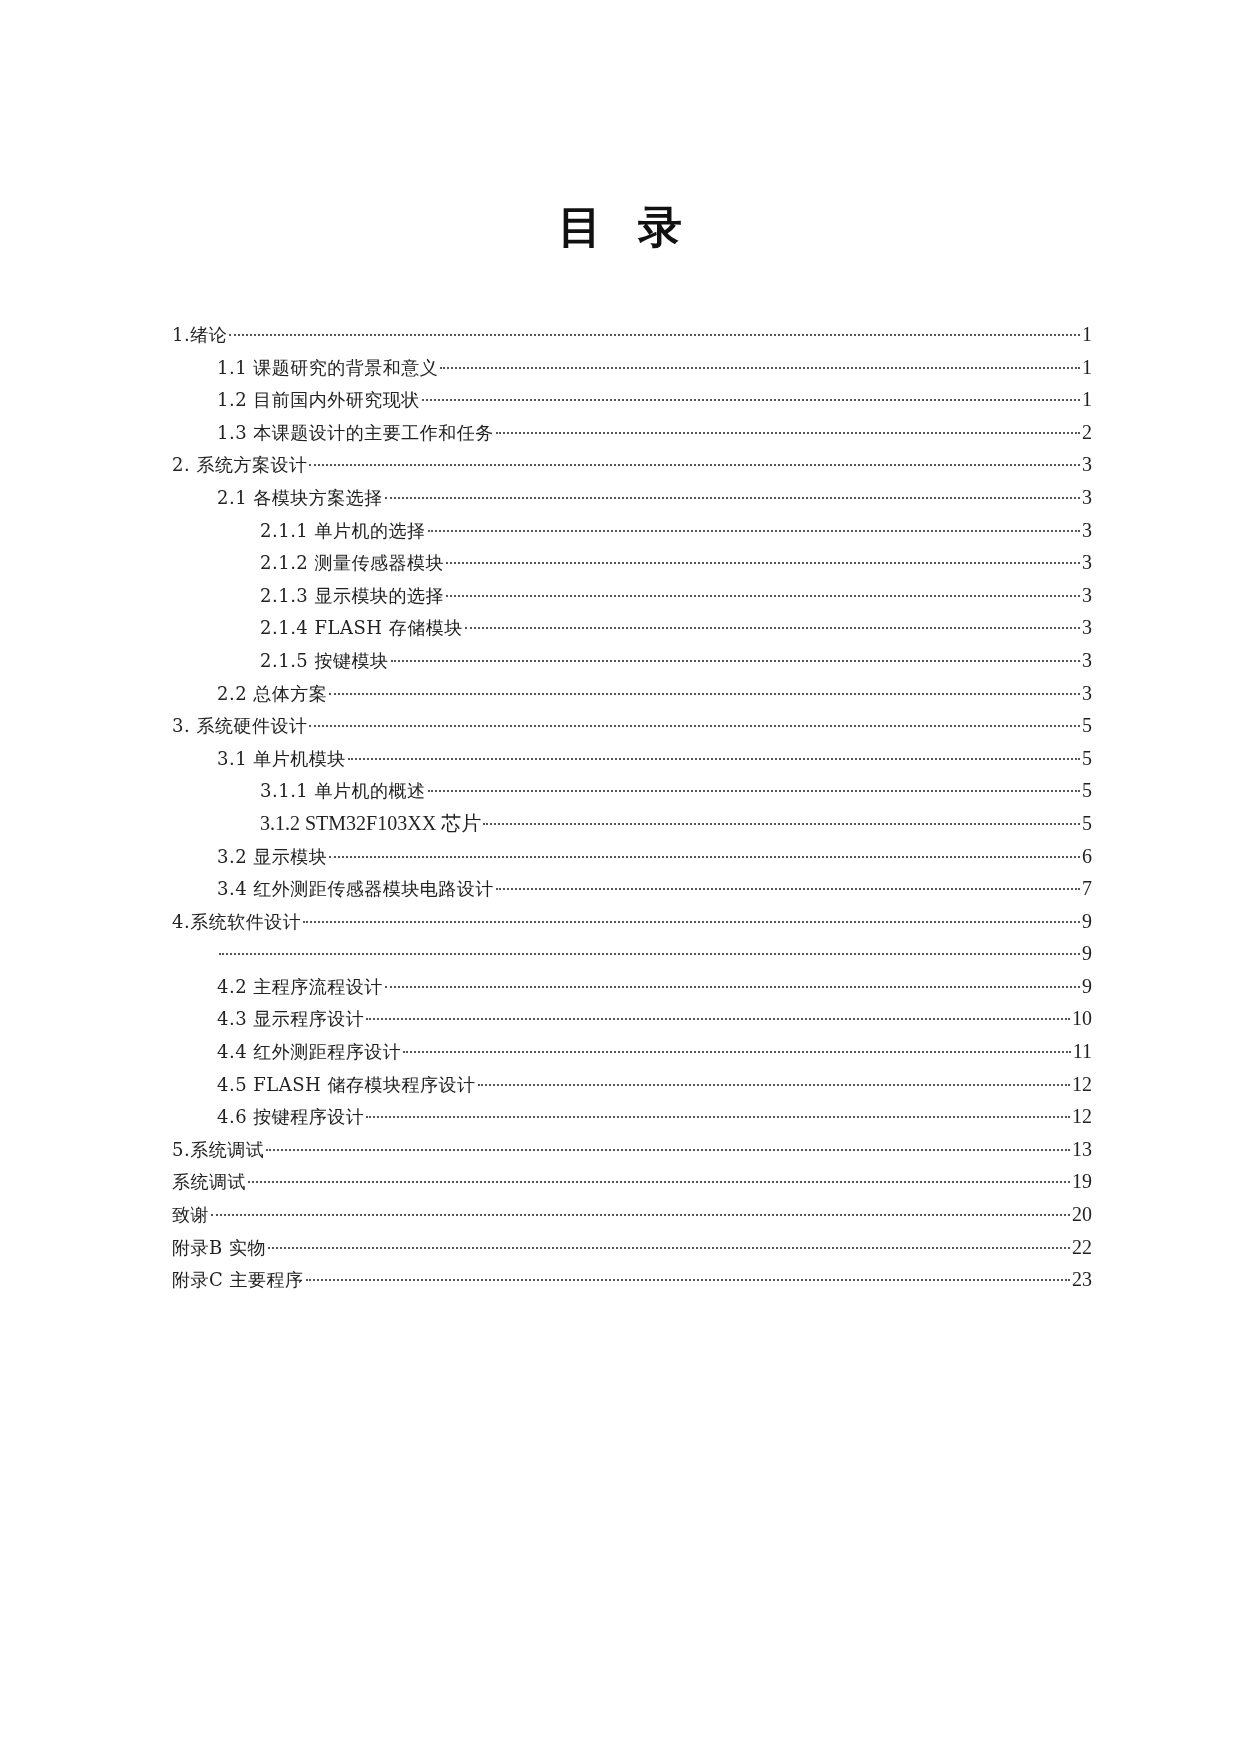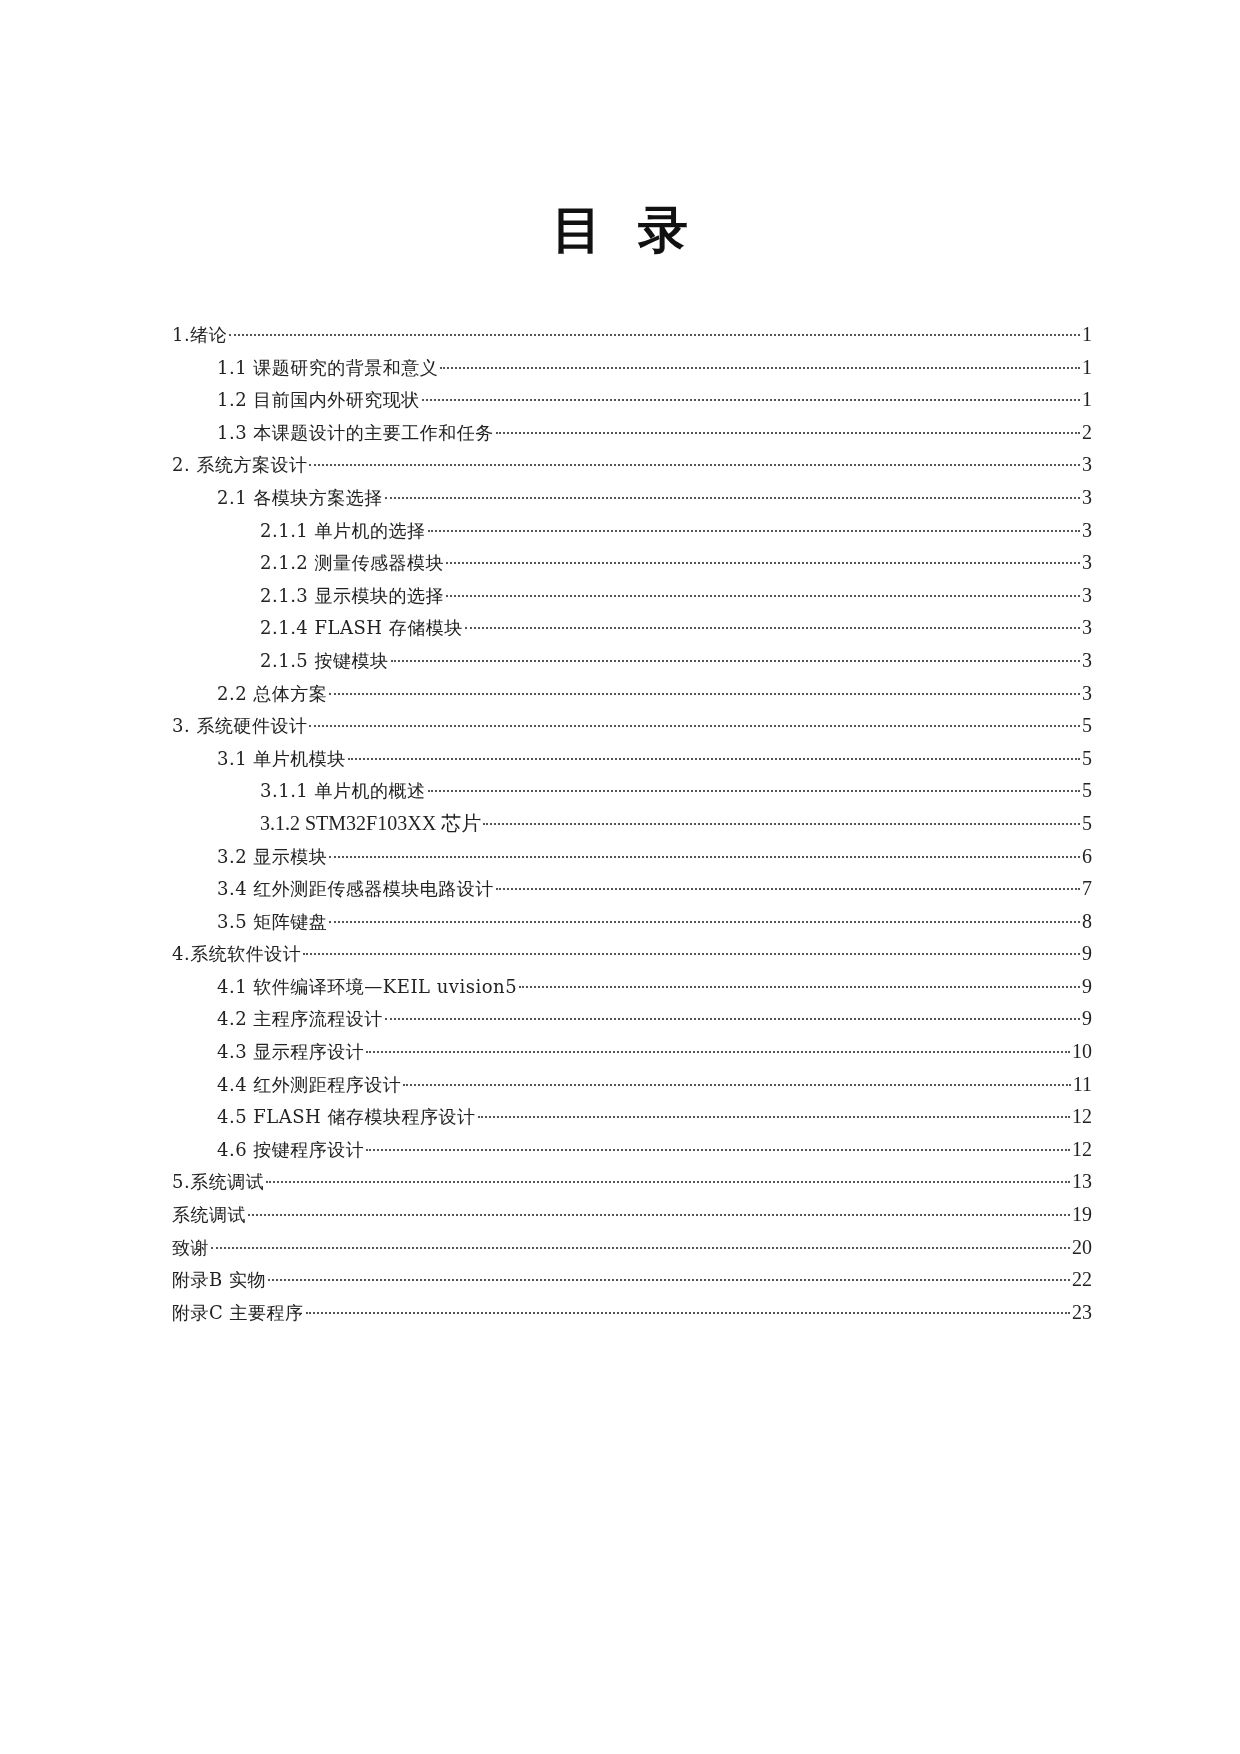--- a/index.html
+++ b/index.html
@@ -15,21 +15,21 @@
       font-family: "DejaVu Serif", "Liberation Serif", serif;
       color: #1a1a1a;
     }
     .page-title {
       position: absolute;
       top: 205px;
       left: 0;
       width: 1240px;
       text-align: center;
       font-family: "DejaVu Sans", sans-serif;
-      font-size: 50px;
+      font-size: 44px;
       font-weight: bold;
       letter-spacing: 36px;
       text-indent: 36px;
       color: #111;
       line-height: 1;
     }
     .toc {
       position: absolute;
       top: 318px;
       left: 148px;
@@ -165,32 +165,26 @@
   <div class="toc-row l2">
       <span class="toc-label">3.2 显示模块</span>
       <span class="toc-leader"></span>
       <span class="toc-page">6</span>
     </div>
   <div class="toc-row l2">
       <span class="toc-label">3.4 红外测距传感器模块电路设计</span>
       <span class="toc-leader"></span>
       <span class="toc-page">7</span>
     </div>
-  <div class="toc-row l2">
-      <span class="toc-label">3.5 矩阵键盘</span>
-      <span class="toc-leader"></span>
-      <span class="toc-page">8</span>
-    </div>
   <div class="toc-row l1">
       <span class="toc-label">4.系统软件设计</span>
       <span class="toc-leader"></span>
       <span class="toc-page">9</span>
     </div>
   <div class="toc-row l2">
-      <span class="toc-label">4.1 软件编译环境—KEIL uvision5</span>
       <span class="toc-leader"></span>
       <span class="toc-page">9</span>
     </div>
   <div class="toc-row l2">
       <span class="toc-label">4.2 主程序流程设计</span>
       <span class="toc-leader"></span>
       <span class="toc-page">9</span>
     </div>
   <div class="toc-row l2">
       <span class="toc-label">4.3 显示程序设计</span>

